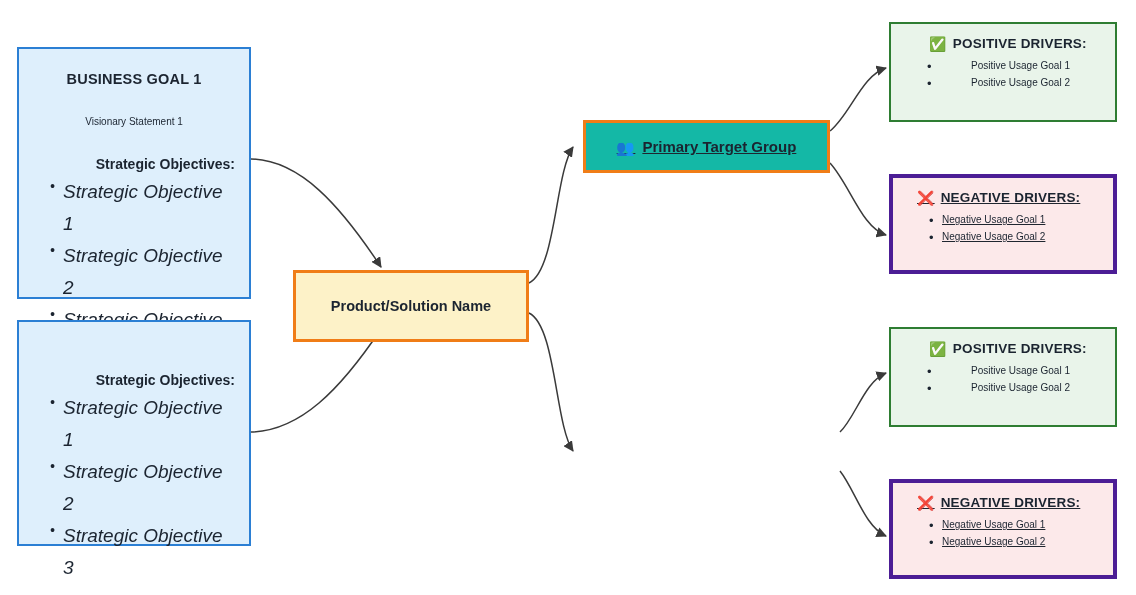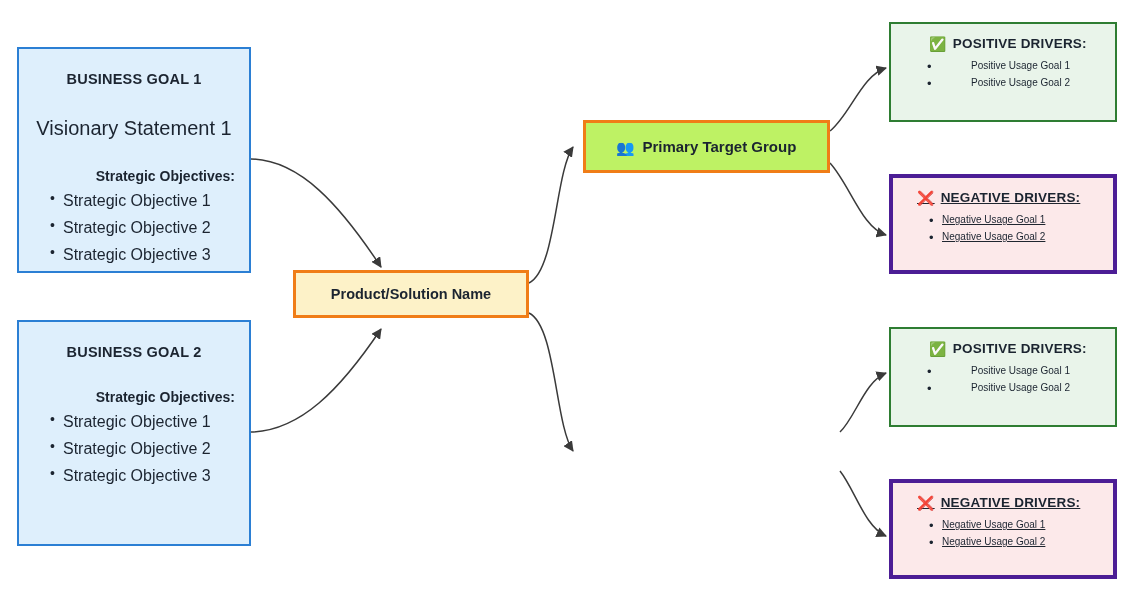--- a/index.html
+++ b/index.html
@@ -40,45 +40,46 @@
     padding: 22px 14px 14px 14px;
   }
   .goal-title {
     font-size: 14.5px;
     font-weight: bold;
     letter-spacing: .2px;
     color: #1b2430;
     line-height: 1.2;
   }
   .goal-vision {
-    font-size: 20px;
+    font-size: 10px;
     color: #1b2430;
     margin-top: 28px;
     line-height: 1.2;
   }
   .goal-sub {
     font-size: 14px;
     font-weight: bold;
     color: #1b2430;
     margin-top: 28px;
     text-align: right;
     padding-left: 16px;
   }
   .goal-list {
     list-style: none;
     margin: 4px 0 0 0;
     padding: 0 0 0 16px;
     text-align: left;
   }
   .goal-list li {
-    font-size: 16px;
+    font-size: 19px;
     color: #1b2430;
     line-height: 1.68;
     position: relative;
     padding-left: 14px;
+    font-style: italic;
   }
   .goal-list li::before {
     content: "\2022";
     position: absolute;
     left: 1px;
     top: -1px;
     font-size: 14px;
   }
 
   
@@ -91,25 +92,26 @@
   }
   .product-label {
     font-size: 14.5px;
     font-weight: bold;
     color: #1b2430;
   }
 
   
   .target {
     border: 3px solid #f07d17;
-    background: #bef264;
+    background: #14b8a6;
     display: flex;
     align-items: center;
     justify-content: center;
     text-align: center;
+    text-decoration: underline;
   }
   .target-inner {
     display: block;
     line-height: 1.45;
   }
   .target-icon {
     font-size: 15px;
     color: #5b2d8e;
     margin-right: 7px;
     vertical-align: -1px;
@@ -194,42 +196,41 @@
       <path d="M 830 131 C 850 115, 862 75, 886 68"></path>
 
       <path d="M 830 163 C 850 185, 862 228, 886 235"></path>
 
       <path d="M 840 432 C 855 418, 865 381, 886 373"></path>
 
       <path d="M 840 471 C 855 490, 865 527, 886 536"></path>
     </g>
   </svg>
 
-  <div class="node goal" style="left:17px; top:47px; width:234px; height:226px;">
+  <div class="node goal" style="left:17px; top:47px; width:234px; height:252px;">
     <div class="goal-title">BUSINESS GOAL 1</div>
     <div class="goal-vision">Visionary Statement 1</div>
     <div class="goal-sub">Strategic Objectives:</div>
     <ul class="goal-list">
       <li>Strategic Objective 1</li>
       <li>Strategic Objective 2</li>
       <li>Strategic Objective 3</li>
     </ul>
   </div>
 
   <div class="node goal" style="left:17px; top:320px; width:234px; height:226px;">
-    <div class="goal-title">BUSINESS GOAL 2</div>
     <div class="goal-sub">Strategic Objectives:</div>
     <ul class="goal-list">
       <li>Strategic Objective 1</li>
       <li>Strategic Objective 2</li>
       <li>Strategic Objective 3</li>
     </ul>
   </div>
 
-  <div class="node product" style="left:293px; top:270px; width:236px; height:48px;">
+  <div class="node product" style="left:293px; top:270px; width:236px; height:72px;">
     <span class="product-label">Product/Solution Name</span>
   </div>
 
   <div class="node target" style="left:583px; top:120px; width:247px; height:53px;">
     <span class="target-inner">
       <span class="target-icon">👥</span><span class="target-label">Primary Target Group</span>
     </span>
   </div>
 
 

